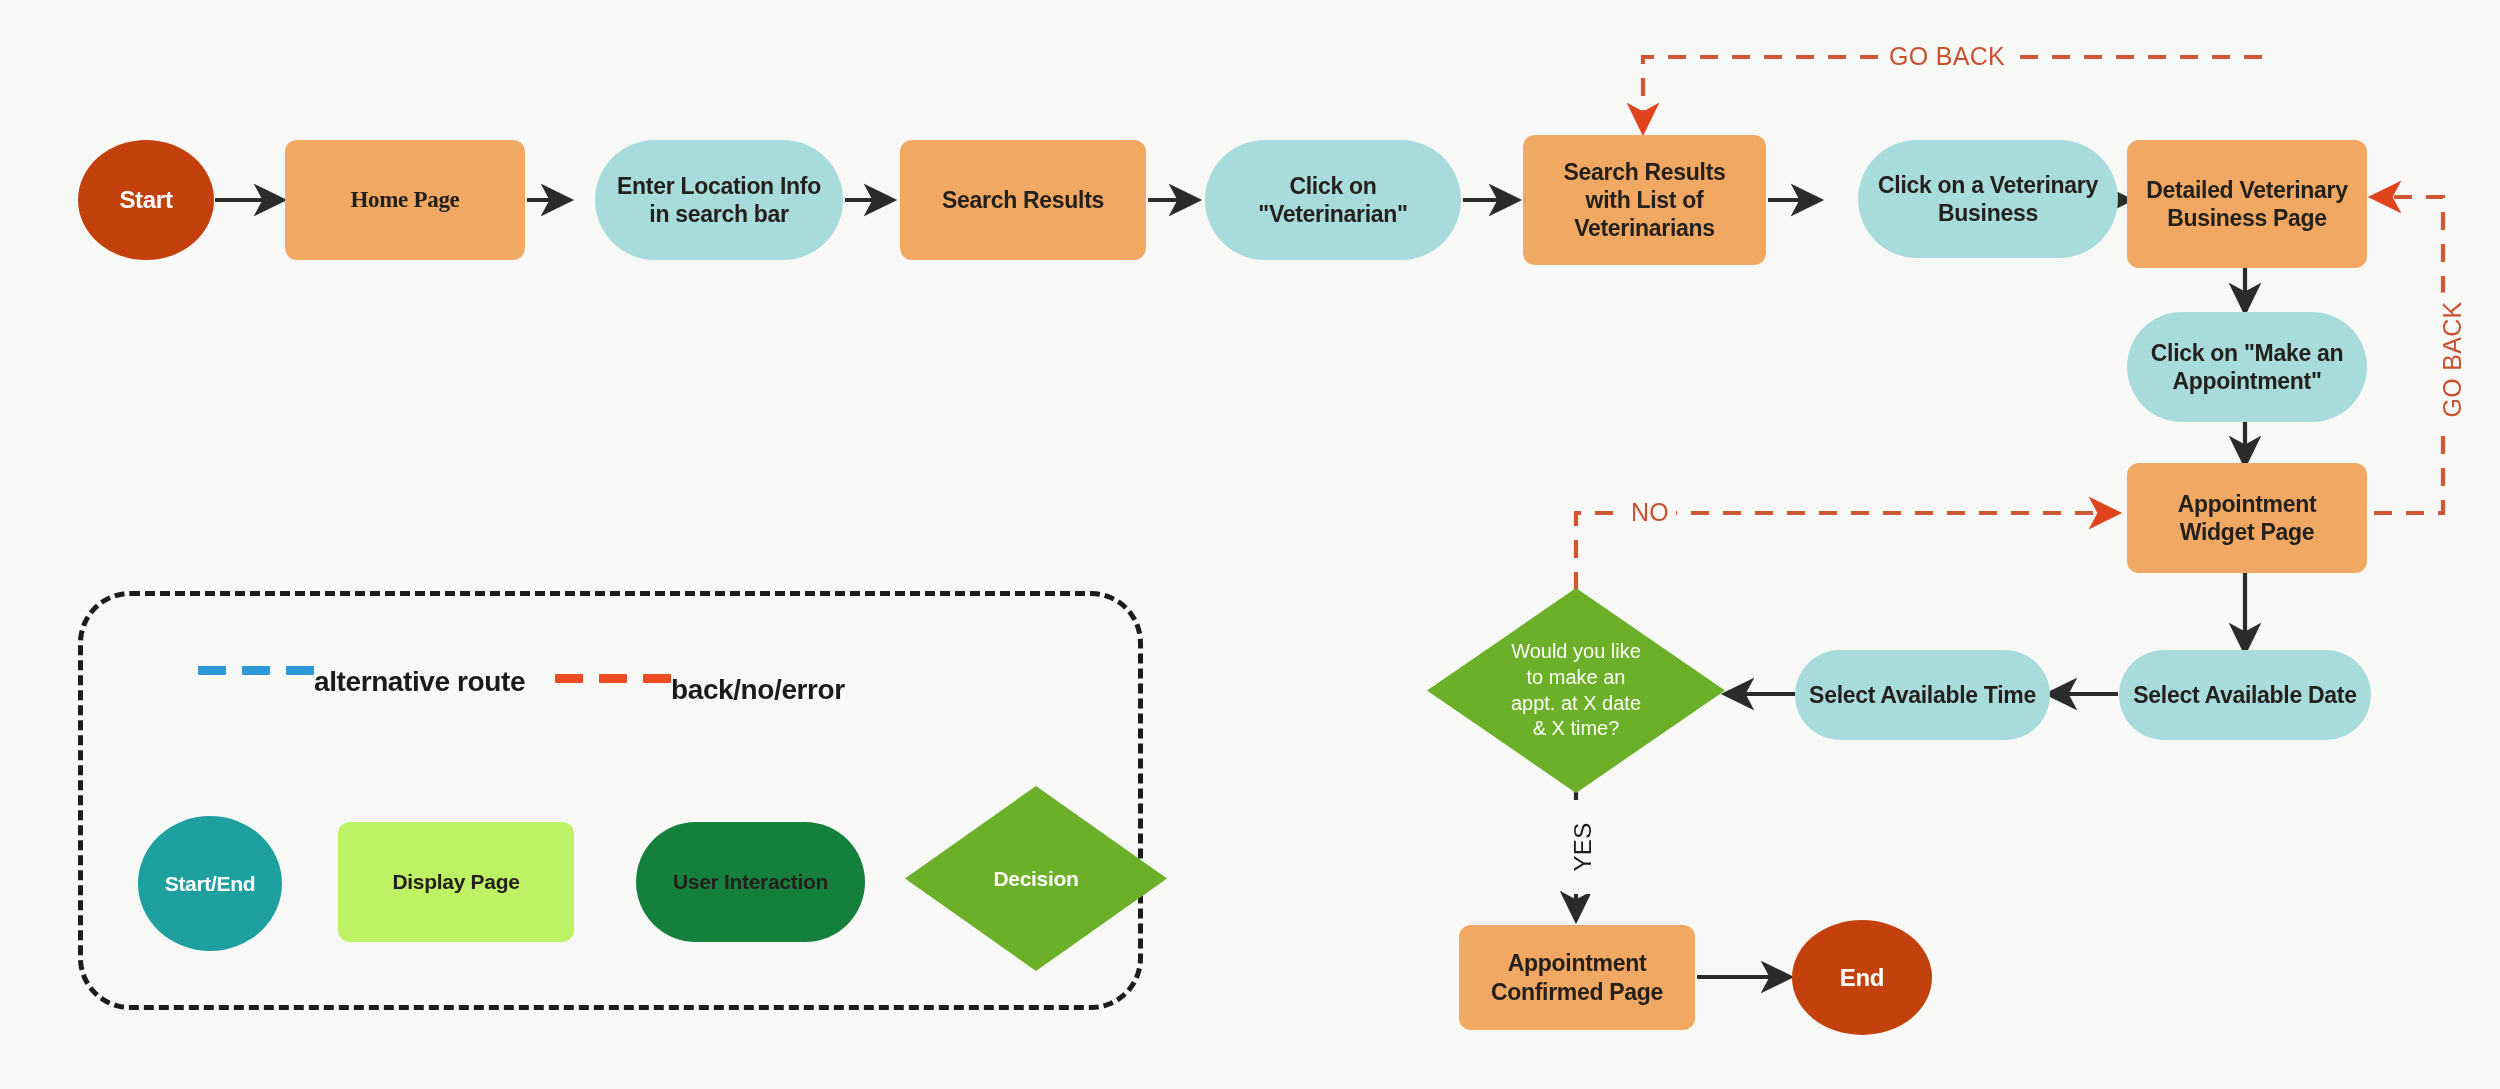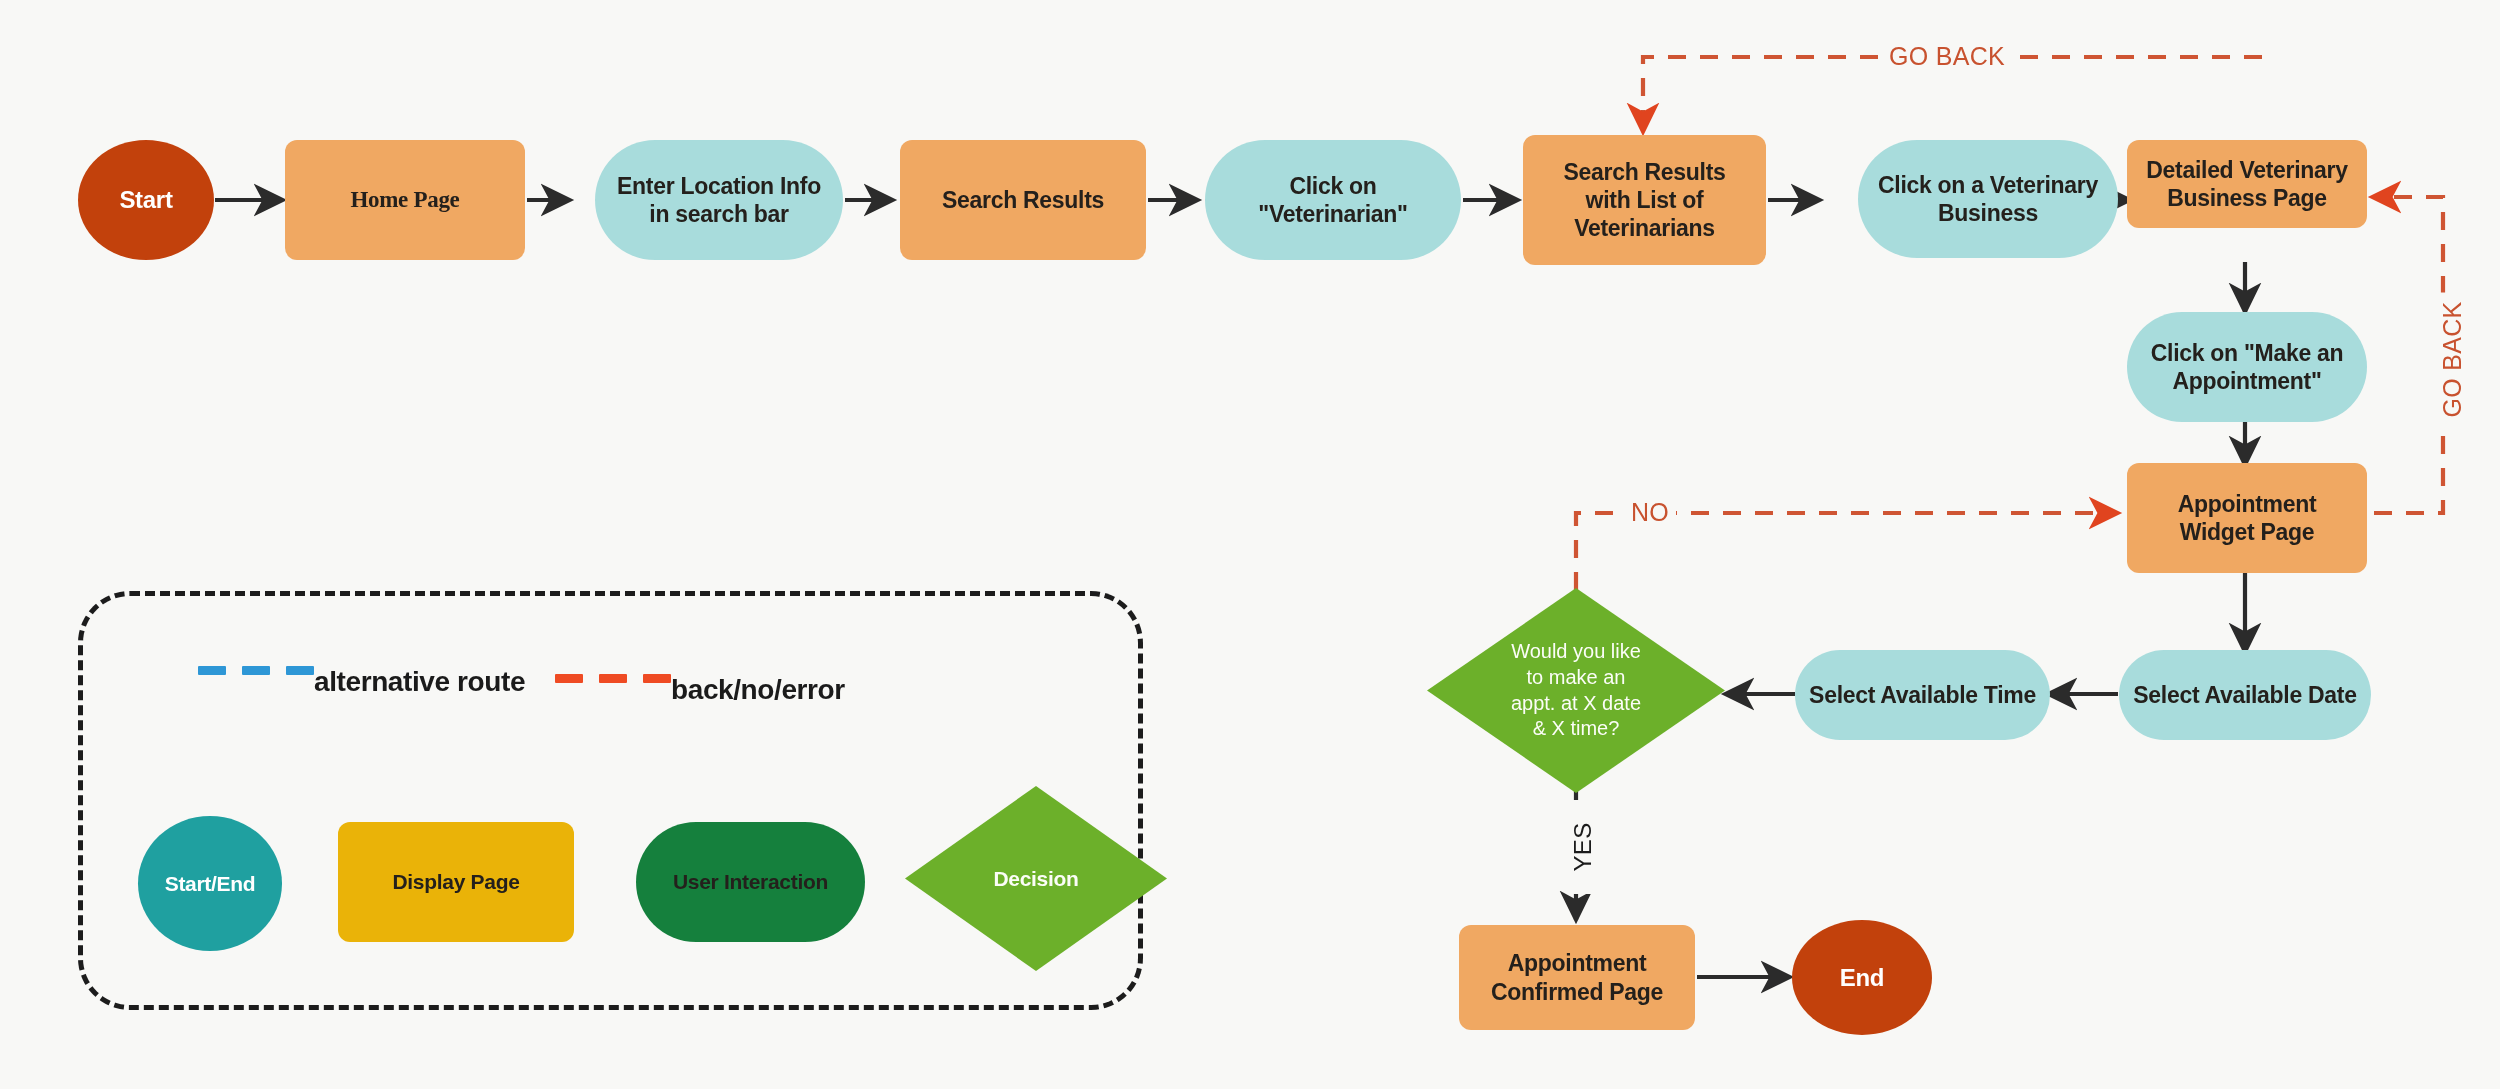--- a/index.html
+++ b/index.html
@@ -201,21 +201,21 @@
     <span style="white-space:pre-line;">Search Results
 with List of
 Veterinarians</span>
   </div>
 
   <div class="node node-interaction" style="left:1858px; top:140px; width:260px; height:118px;align-items:center;">
     <span style="white-space:pre-line;">Click on a Veterinary
 Business</span>
   </div>
 
-  <div class="node node-display" style="left:2127px; top:140px; width:240px; height:88px;">
+  <div class="node node-display" style="left:2127px; top:140px; width:240px; height:128px;">
     <span style="white-space:pre-line;">Detailed Veterinary
 Business Page</span>
   </div>
 
   <div class="node node-interaction" style="left:2127px; top:312px; width:240px; height:110px;">
     <span style="white-space:pre-line;">Click on "Make an
 Appointment"</span>
   </div>
 
   <div class="node node-display" style="left:2127px; top:463px; width:240px; height:110px;">
@@ -274,21 +274,21 @@
       </div>
       <div class="legend-line-label">back/no/error</div>
     </div>
 
     <div class="legend-shape" style="left:55px; top:220px; width:144px; height:135px;
          background:#1fa0a0; color:#ffffff; border-radius:50%;">
       <span>Start/End</span>
     </div>
 
     <div class="legend-shape" style="left:255px; top:226px; width:236px; height:120px;
-         background:#eab308; color:#24201c; border-radius:12px;">
+         background:#bef264; color:#24201c; border-radius:12px;">
       <span>Display Page</span>
     </div>
 
     <div class="legend-shape" style="left:553px; top:226px; width:229px; height:120px;
          background:#15803d; color:#24201c; border-radius:60px;">
       <span>User Interaction</span>
     </div>
 
     <div class="legend-shape" style="left:822px; top:190px; width:262px; height:185px;
          background:#6cb02a; color:#fbfdf7;

